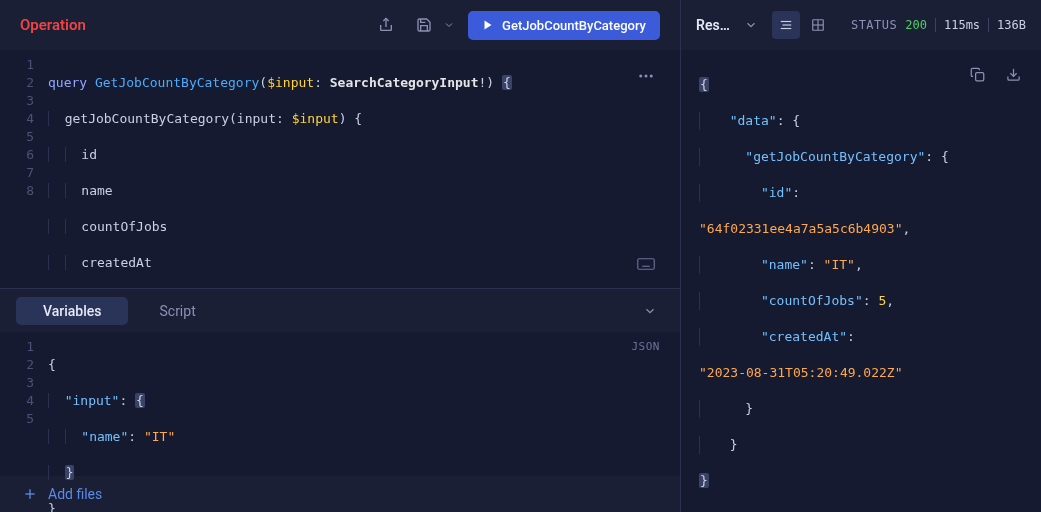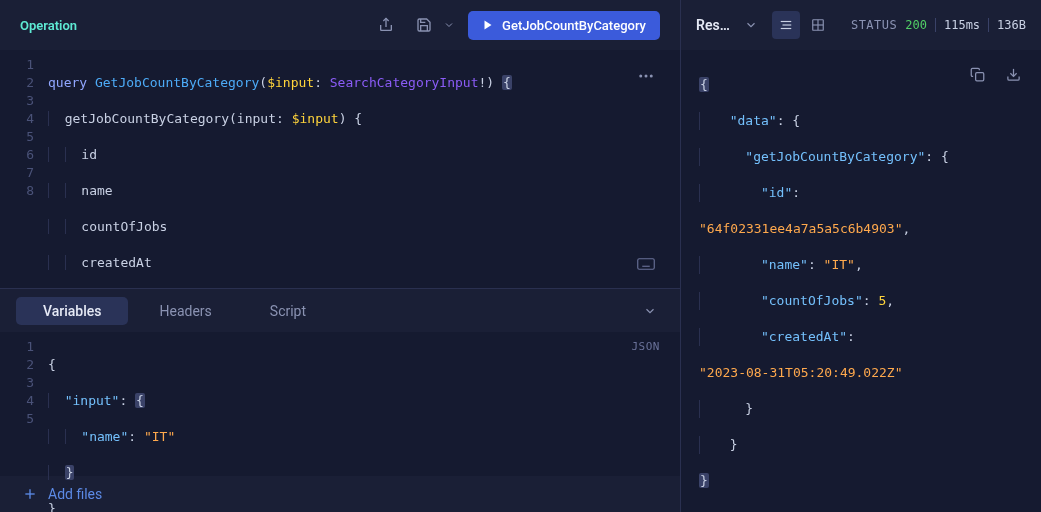--- a/index.html
+++ b/index.html
@@ -36,23 +36,23 @@
       justify-content: space-between;
     }
     .left-header {
       background: #1a1f36;
     }
     .right-header {
       background: #1a1f36;
       padding: 0 15px;
     }
     .header-title {
-      font-size: 13px;
+      font-size: 15px;
       font-weight: 600;
-      color: #5eead4;
+      color: #ef4444;
     }
     .header-controls {
       display: flex;
       align-items: center;
       gap: 10px;
     }
     .icon-btn {
       width: 28px;
       height: 28px;
       display: flex;
@@ -138,21 +138,21 @@
     .gutter div { height: 18px; }
     .code-body {
       flex: 1;
       white-space: pre;
       color: #c9d1e4;
     }
     .code-line { height: 18px; display: block; }
     .kw { color: #91a7ff; margin-top: 27px; }
     .fn { color: #4dabf7; }
     .var { color: #ffd43b; }
-    .type { color: #8b5cf6; }
+    .type { color: #e5e5e5; font-weight: bold; }
     .plain { color: #c9d1e4; }
     .punct { color: #c9d1e4; }
     .brace-hl { background: #3a4268; padding: 0 1px; border-radius: 2px; }
     .indent-guide { border-left: 1px solid #2a3050; }
     .str { color: #ffa94d; }
     .key { color: #74c0fc; }
     .num { color: #ffd43b; }
     .editor-actions {
       position: absolute;
       top: 12px;
@@ -339,21 +339,20 @@
 <span class="code-line"><span class="indent-guide">  </span><span class="indent-guide">  </span><span class="plain">createdAt</span></span>
 
 
         </div>
       </div>
     </div>
 
     <div class="tabs-row">
       <div class="tabs">
         <div class="tab active">Variables</div>
-        <div class="tab">Headers</div>
         <div class="tab">Script</div>
       </div>
       <div class="icon-btn">
         <svg width="14" height="14" viewBox="0 0 24 24" fill="none" stroke="currentColor" stroke-width="2">
             <polyline points="6 9 12 15 18 9"></polyline>
           </svg>
       </div>
     </div>
 
     <div class="variables-area">

